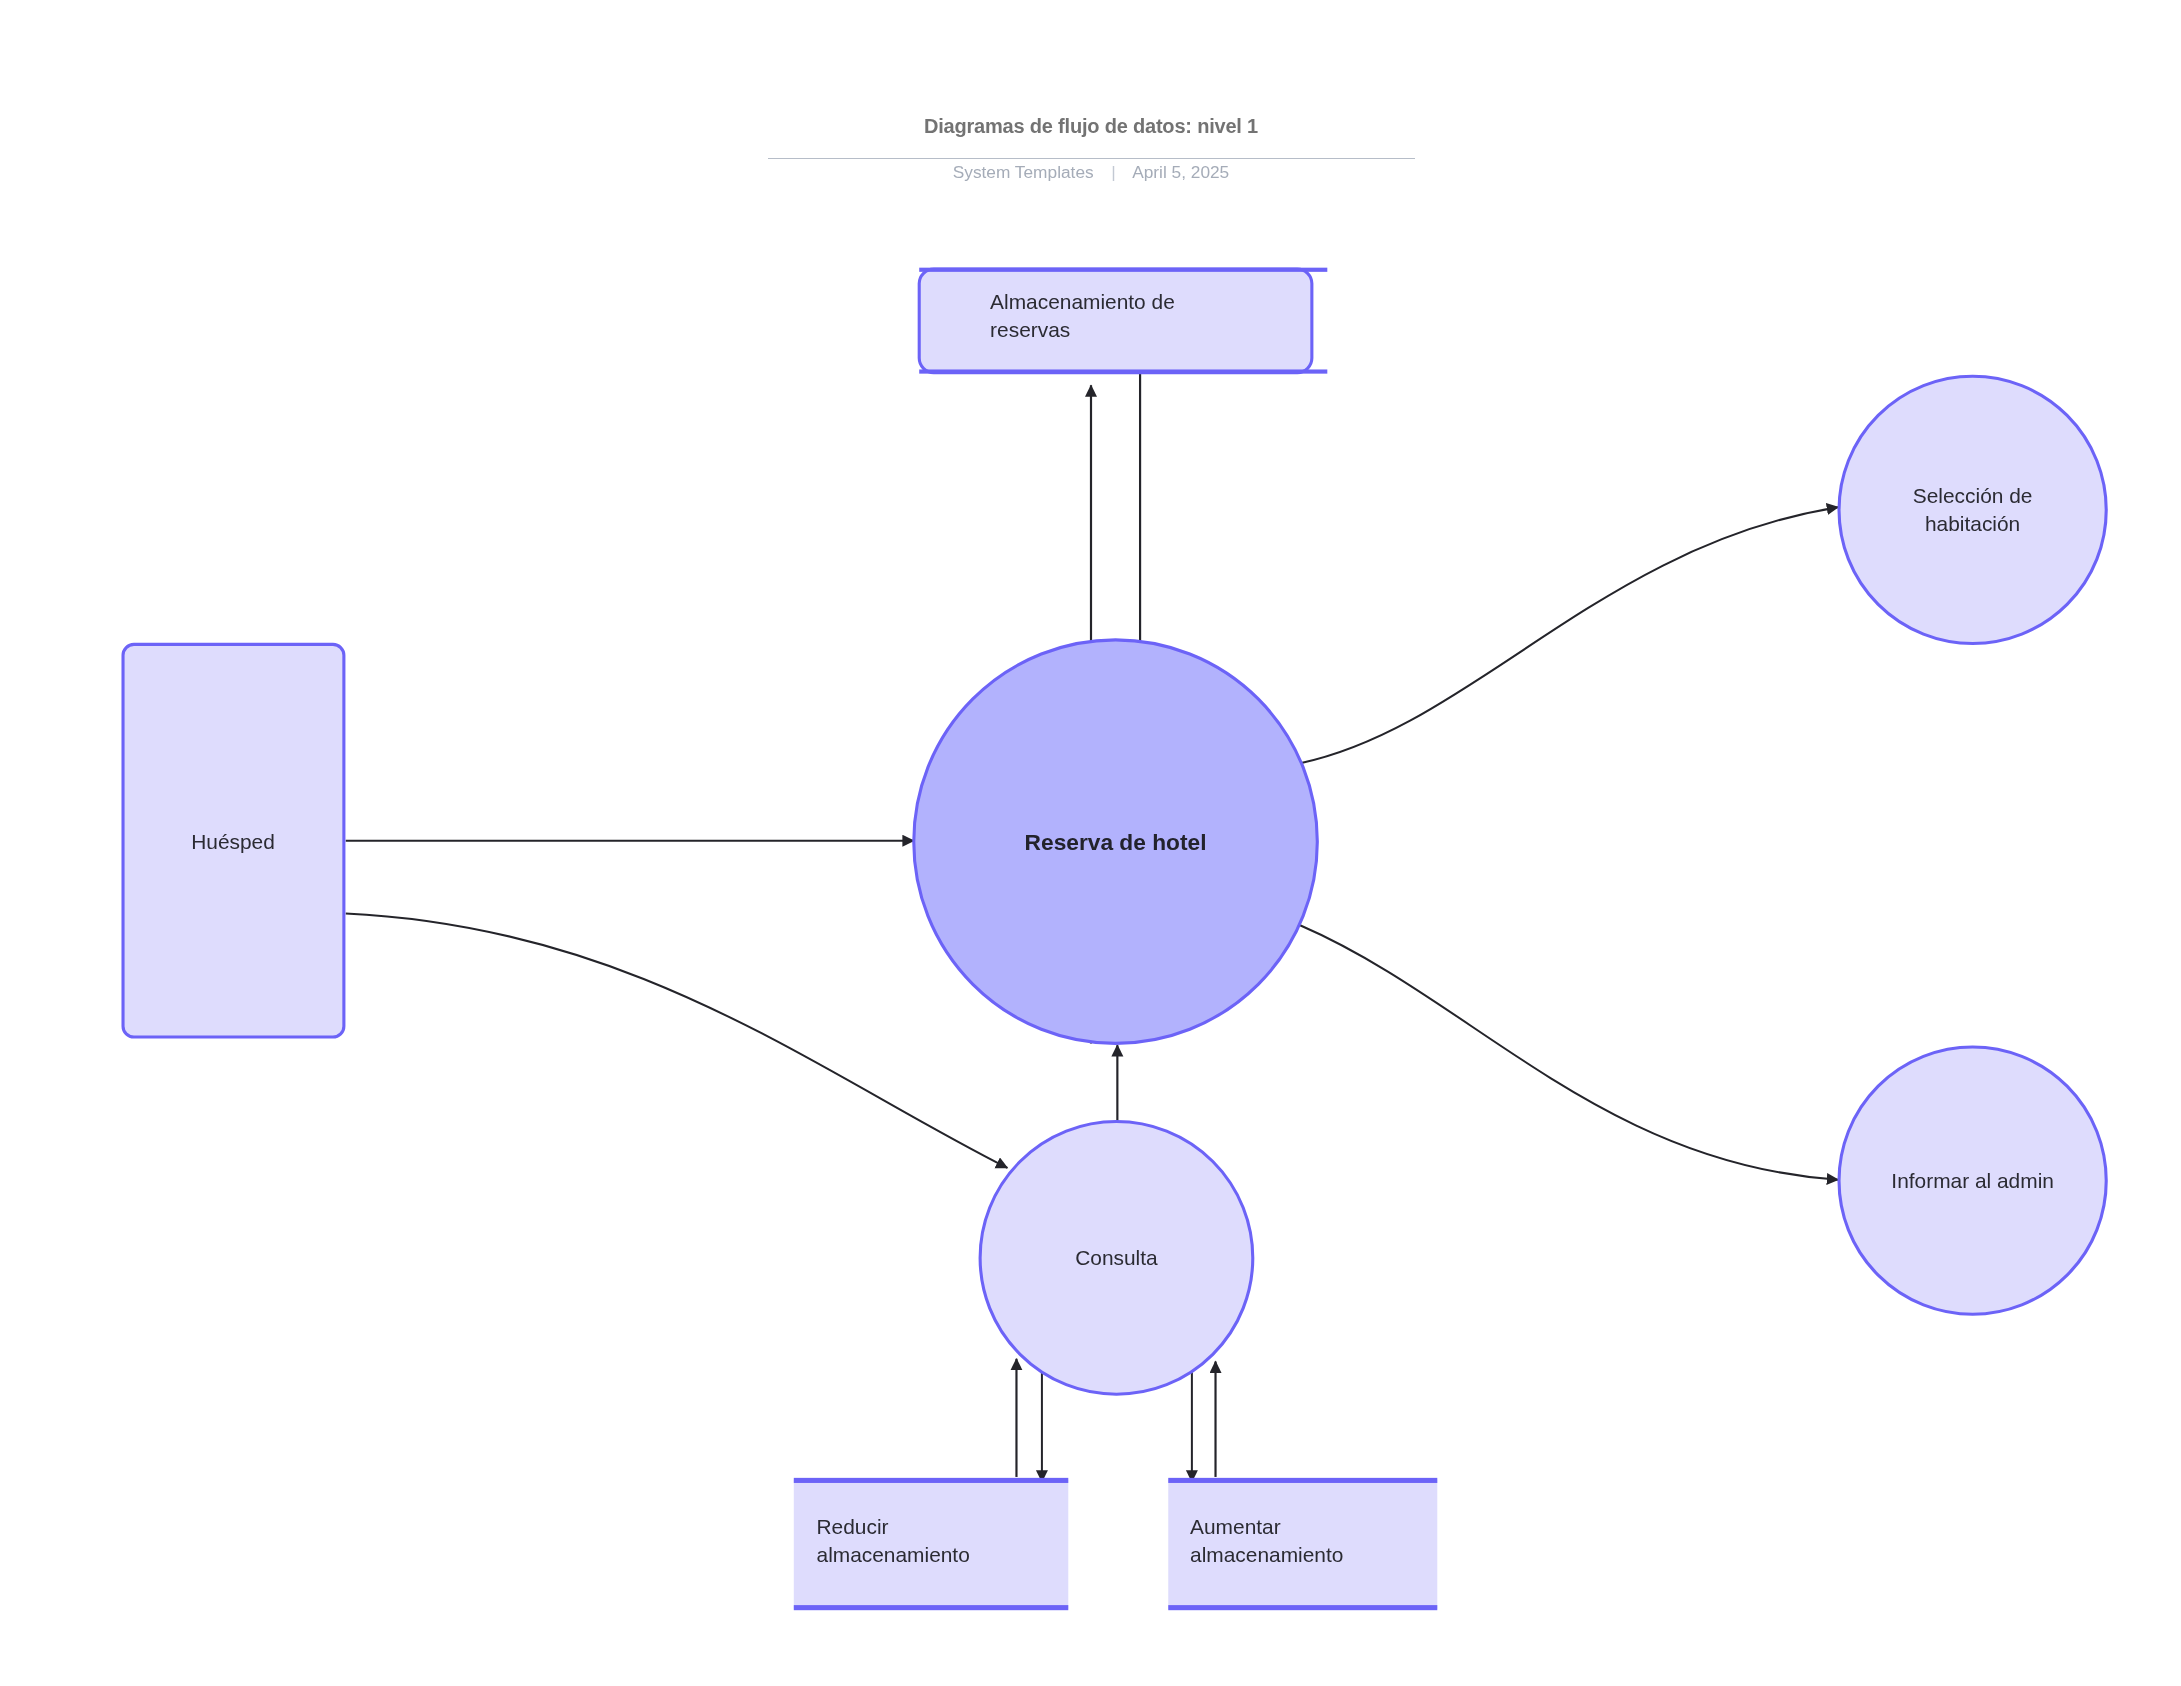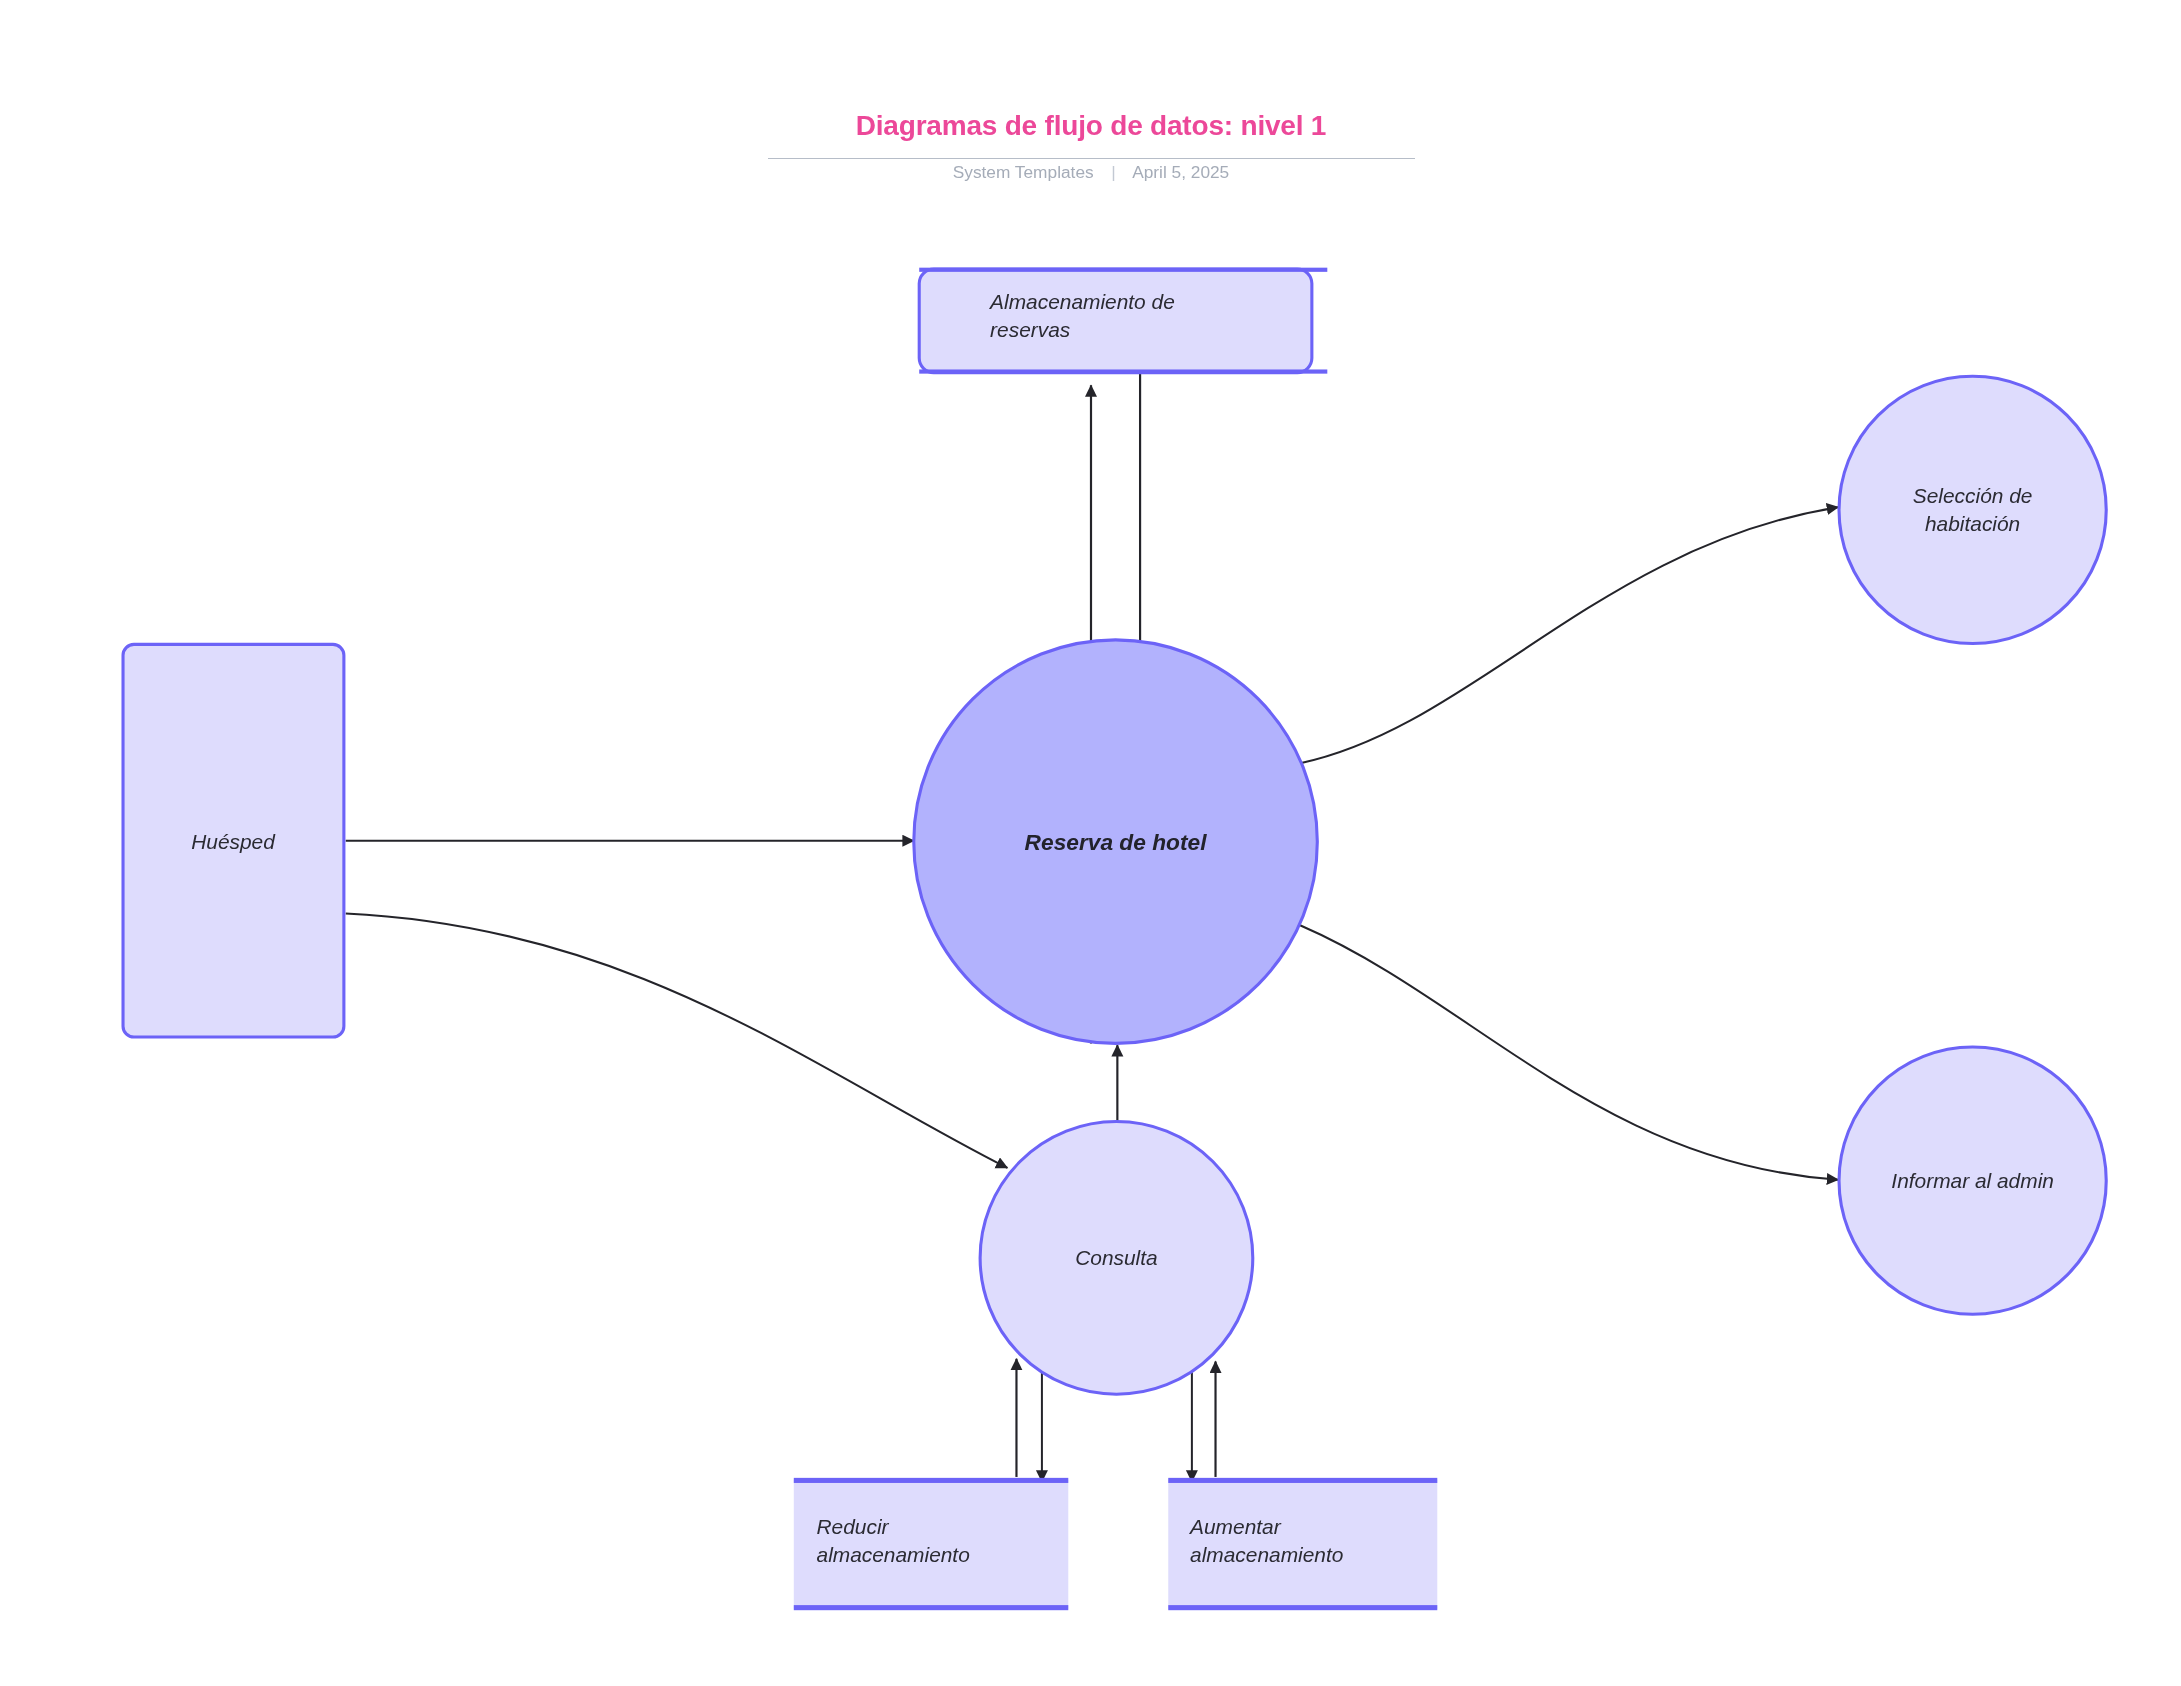--- a/index.html
+++ b/index.html
@@ -22,23 +22,23 @@
 
   
   .header {
     position: absolute;
     top: 107px;
     left: 0;
     width: 2182px;
     text-align: center;
   }
   .header-title {
-    font-size: 28px;
+    font-size: 20px;
     font-weight: bold;
-    color: #ec4899;
+    color: #737373;
     letter-spacing: -0.2px;
     line-height: 38px;
     display: inline-block;
     padding: 0 5.5px 12.7px 5.5px;
   }
   .header-rule {
     width: 647px;
     height: 1.8px;
     background: #b6bdc8;
     margin: 0 auto;
@@ -54,21 +54,20 @@
     margin: 0 12.7px;
     color: #c3c9d3;
   }
 
   
   #stage {
     position: absolute;
     inset: 0;
     width: 2182px;
     height: 1634px;
-    font-style: italic;
   }
   svg.diagram {
     position: absolute;
     left: 0;
     top: 0;
     width: 2182px;
     height: 1686px;
     overflow: visible;
   }
   .node-label {

